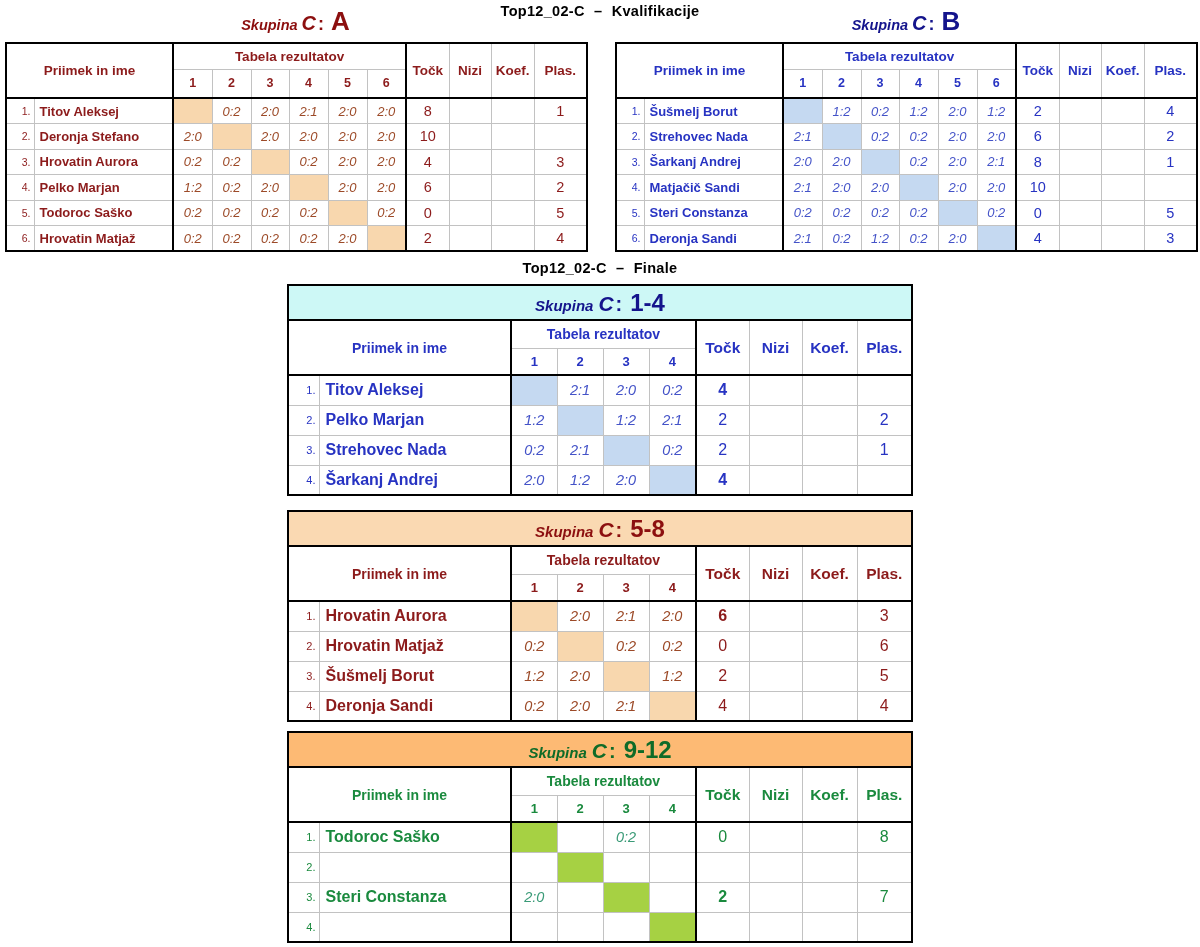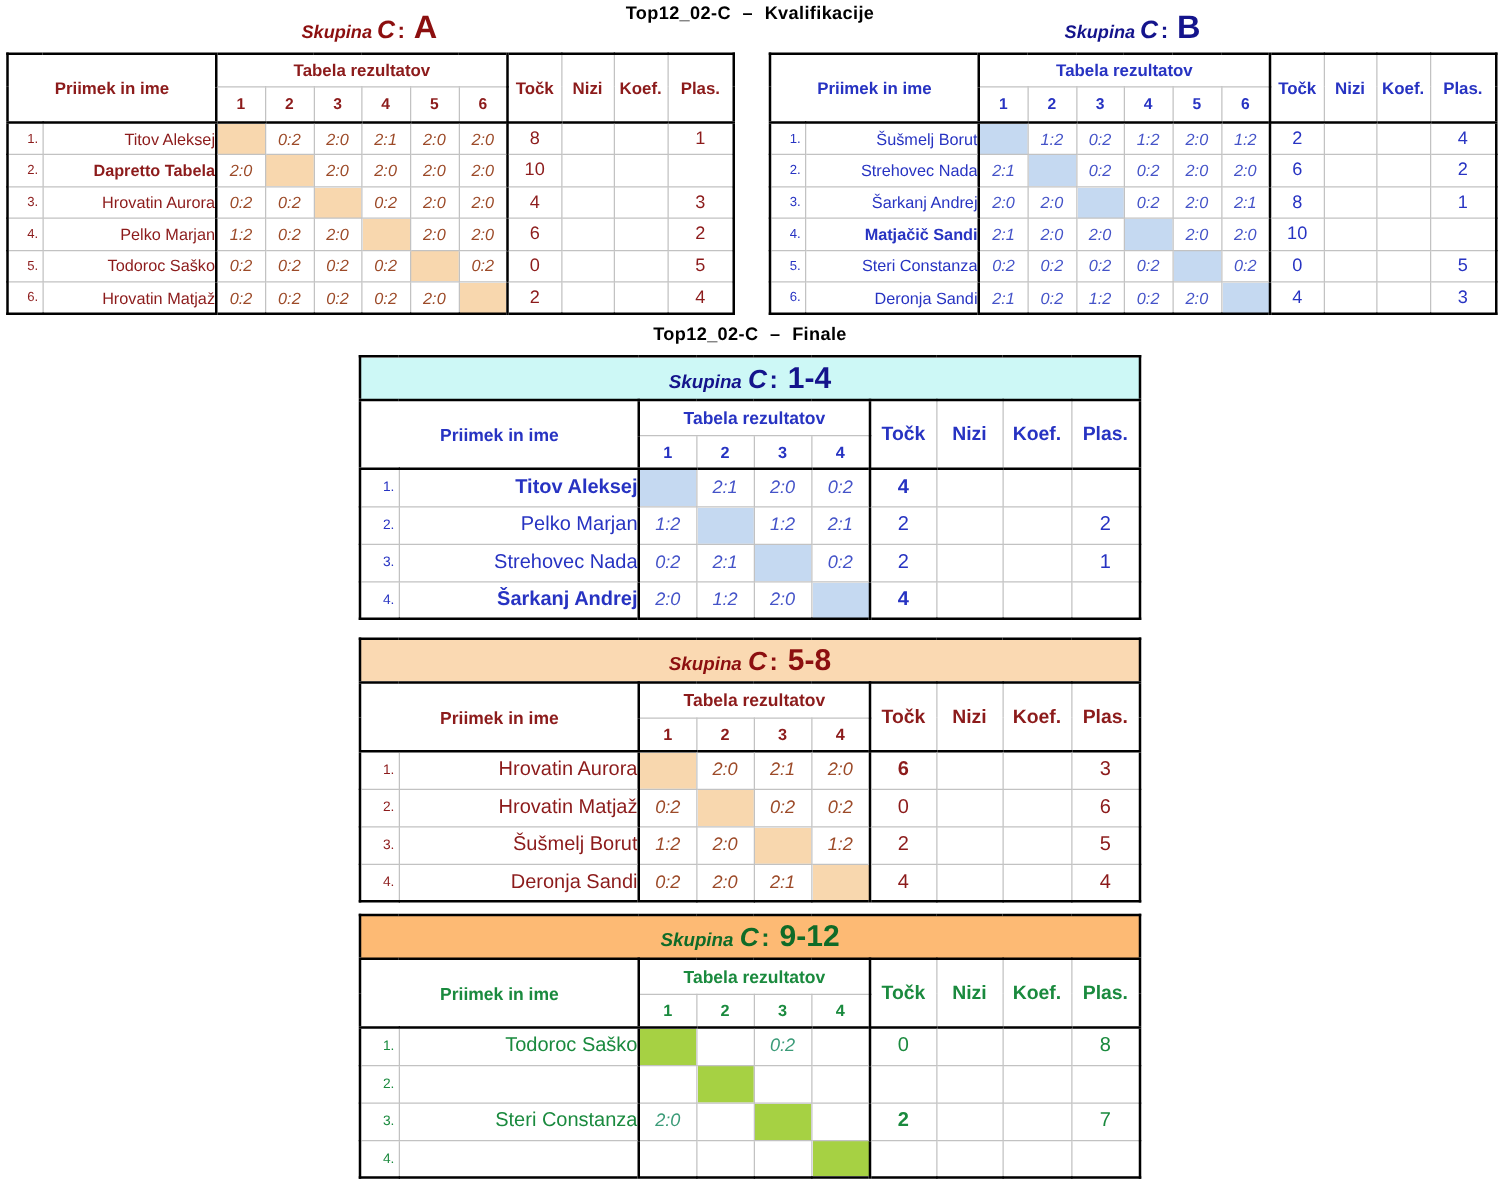--- a/index.html
+++ b/index.html
@@ -35,21 +35,21 @@
   .bL2{border-left:2px solid #000 !important;}
   .bB2{border-bottom:2px solid #000 !important;}
   .banner{border-bottom:2.5px solid #000 !important;text-align:center;}
   .banner-row{height:35px;}
   .banner .h-skupina{font-style:italic;font-weight:bold;font-size:15px;color:var(--title);margin-right:5px;}
   .banner .h-letter{font-style:italic;font-weight:bold;font-size:21px;color:var(--title);}
   .banner .h-colon{font-weight:bold;font-size:20px;color:var(--title);margin:0 8px 0 2px;}
   .banner .h-group{font-weight:bold;font-size:24px;color:var(--title);}
 
   .grid .rownum{text-align:right;padding-right:3px;color:var(--txt);}
-  .grid .name{text-align:right;color:var(--txt);}
+  .grid .name{text-align:left;color:var(--txt);font-weight:bold;}
   .grid .res{text-align:center;font-style:italic;color:var(--res);}
   .grid .val{text-align:center;color:var(--txt);}
   .bold{font-weight:bold;}
 
   .qual .hrow1{height:26px;} .qual .hrow2{height:29px;}
   .qual tbody tr{height:25.5px;}
   .qual .name-head,.qual .res-head,.qual .stat-head{font-size:13.5px;}
   .qual .colnum{font-size:12.5px;}
   .qual .rownum{font-size:10.5px;}
   .qual .name{font-size:13px;padding-left:5px;}
@@ -129,21 +129,21 @@
             <td class="res">2:1</td>
             <td class="res">2:0</td>
             <td class="res">2:0</td>
             <td class="val bL2">8</td>
             <td class="val"></td>
             <td class="val"></td>
             <td class="val">1</td>
           </tr>
           <tr>
             <td class="rownum">2.</td>
-            <td class="name bold">Dapretto Tabela</td>
+            <td class="name bold">Deronja Stefano</td>
             <td class="res bL2">2:0</td>
             <td class="res" style="background: rgb(248, 215, 174);"></td>
             <td class="res">2:0</td>
             <td class="res">2:0</td>
             <td class="res">2:0</td>
             <td class="res">2:0</td>
             <td class="val bL2">10</td>
             <td class="val"></td>
             <td class="val"></td>
             <td class="val"></td>

